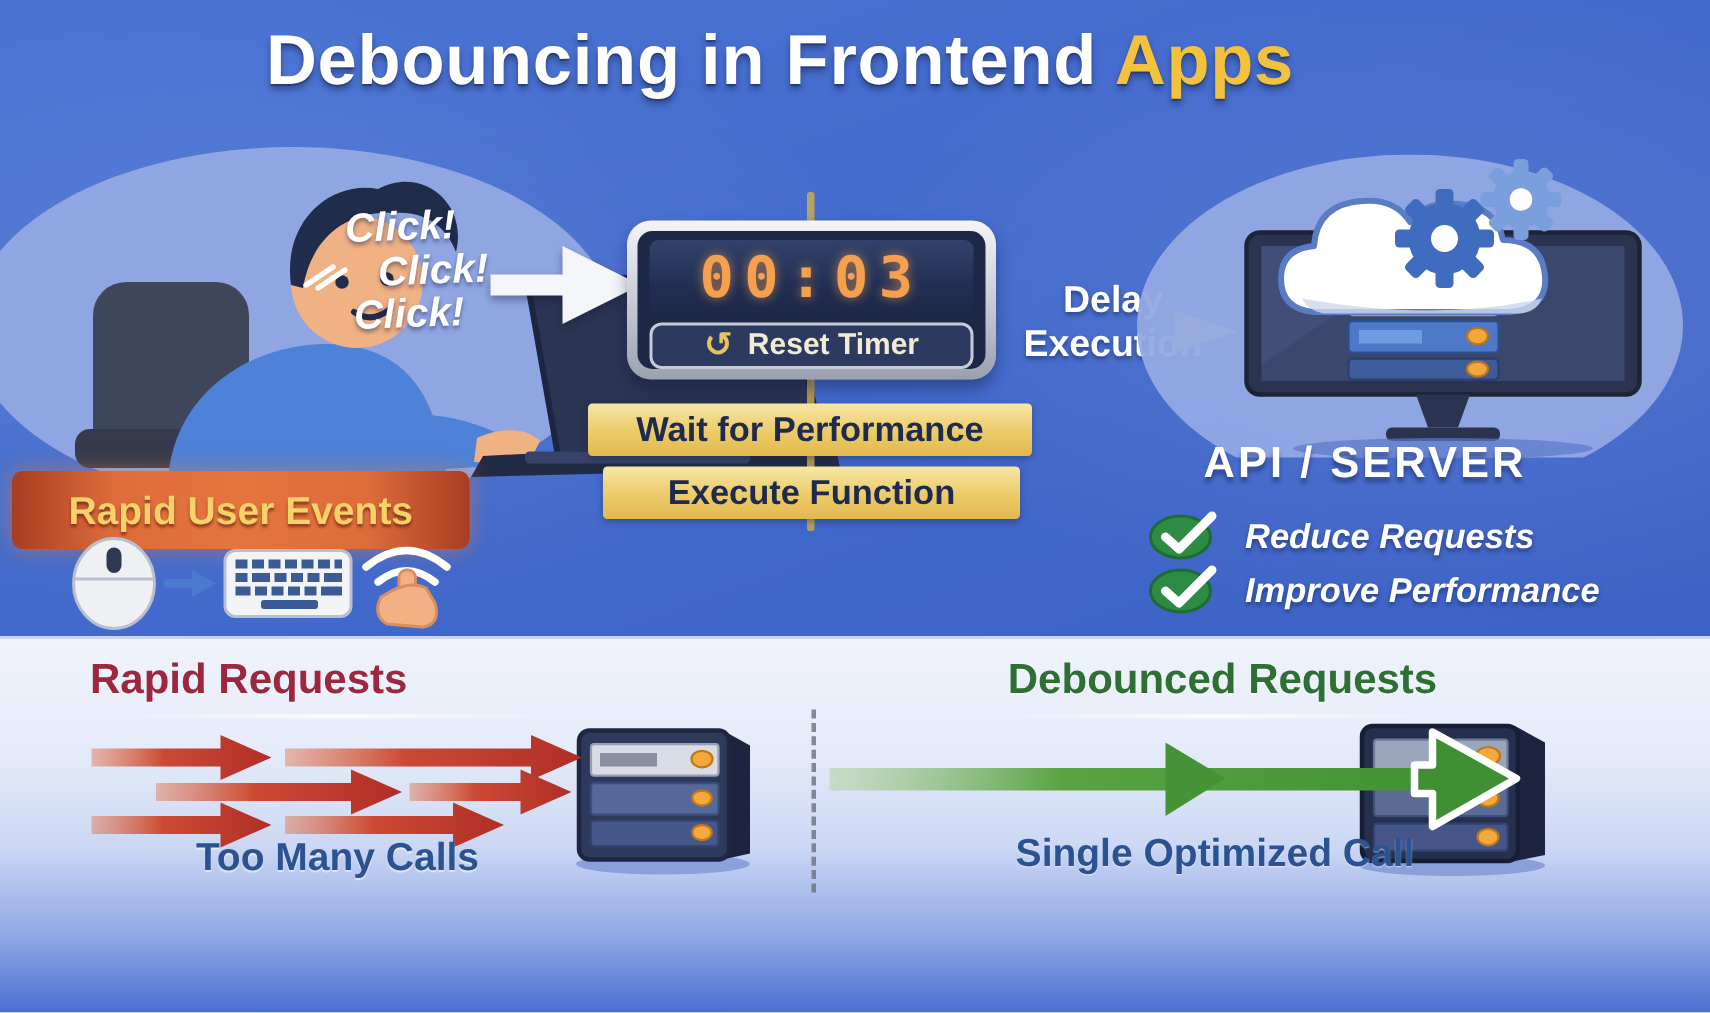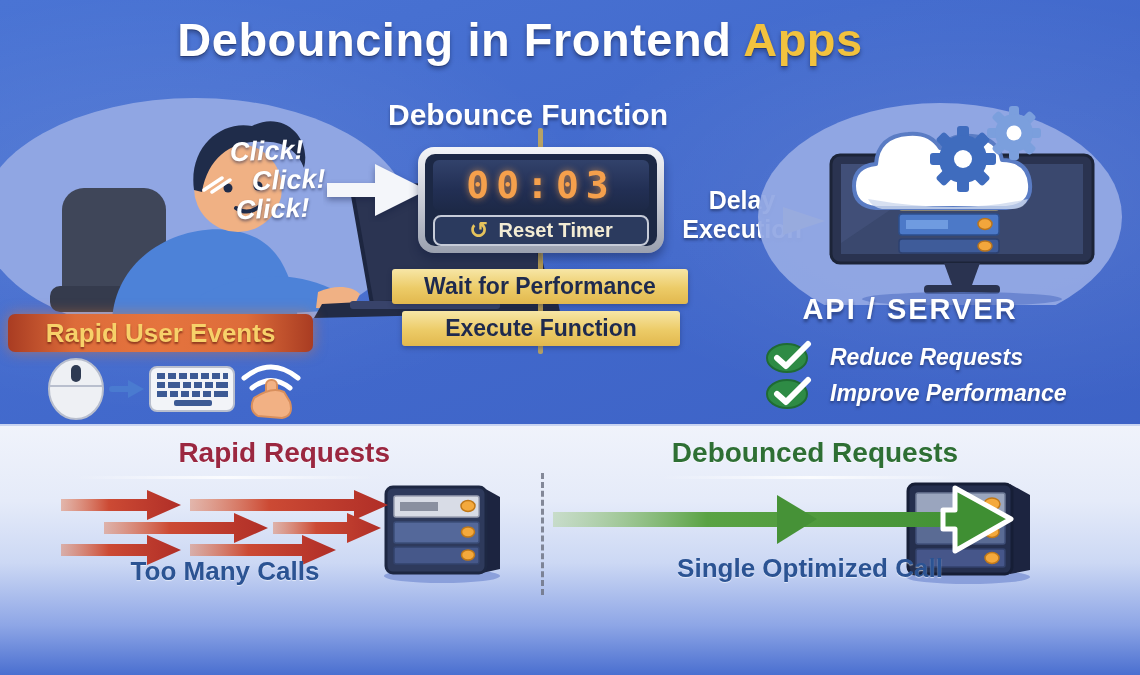--- a/index.html
+++ b/index.html
@@ -21,21 +21,21 @@
     white-space:nowrap;
   }
   .title .hl{ color:#f2c23e; }
 
   
   .click-label{
     position:absolute; color:#fff; font-style:italic; font-weight:800; font-size:27px;
     text-shadow:0 2px 3px rgba(20,30,70,.5); transform:rotate(-2deg);
   }
   .events-banner{
-    top:314px; left:8px; width:305px; height:38px; border-radius:7px;
+    top:314px; left:8px; width:305px; height:52px; border-radius:7px;
     background:linear-gradient(90deg,#a93c22 0%, #dd6c3a 22%, #e5743e 50%, #dd6c3a 78%, #a93c22 100%);
     box-shadow:0 0 14px rgba(230,120,50,.55);
     display:flex; align-items:center; justify-content:center;
     color:#f7d169; font-weight:800; font-size:26px;
     text-shadow:0 2px 2px rgba(90,20,10,.6);
   }
 
   
   .debounce-heading{
     top:98px; left:368px; width:320px; text-align:center;
@@ -93,21 +93,21 @@
   }
 
   
   .bottom-panel{
     top:424px; left:0; width:1140px; height:251px;
     background:linear-gradient(180deg,#f0f3fb 0%, #e5ebf9 30%, #ccd8f4 55%, #8ea6e6 80%, #4a6fd0 100%);
     border-top:2px solid rgba(255,255,255,.7);
   }
   .divider{ top:473px; left:541px; height:122px; width:0; border-left:3px dashed #6b7080; opacity:.8; }
   .rapid-title{
-    top:437px; left:60px; width:330px; text-align:right;
+    top:437px; left:60px; width:330px; text-align:left;
     color:#9b2740; font-weight:800; font-size:28px;
     text-shadow:0 1px 1px rgba(255,255,255,.6);
   }
   .debounced-title{
     top:437px; left:650px; width:330px; text-align:center;
     color:#2e6f34; font-weight:800; font-size:28px;
     text-shadow:0 1px 1px rgba(255,255,255,.6);
   }
   .streak{ height:3px; background:linear-gradient(90deg,transparent,#ffffff,transparent); opacity:.8; }
   .caption{
@@ -204,21 +204,20 @@
     <g>
       <path d="M204,26 Q231,4 258,26" stroke="#fff" stroke-width="5" fill="none" stroke-linecap="round"></path>
       <path d="M212,36 Q231,21 250,36" stroke="#fff" stroke-width="5" fill="none" stroke-linecap="round"></path>
       <g fill="#f2b184" stroke="#d98f5c" stroke-width="2">
         <rect x="226" y="28" width="11" height="28" rx="5"></rect>
         <path d="M214,46 q-6,12 4,18 l24,2 q12,-2 8,-16 l-6,-10 q-12,-6 -30,6 z"></path>
       </g>
     </g>
   </svg>
 
-  <div class="abs debounce-heading">Debounce Function</div>
   <div class="abs connector"></div>
 
   <div class="abs timer">
     <div class="timer-inner">
       <div class="timer-display">00:03</div>
       <div class="timer-reset">
         <span class="reset-glyph">↺</span>
         <span>Reset Timer</span>
       </div>
     </div>

